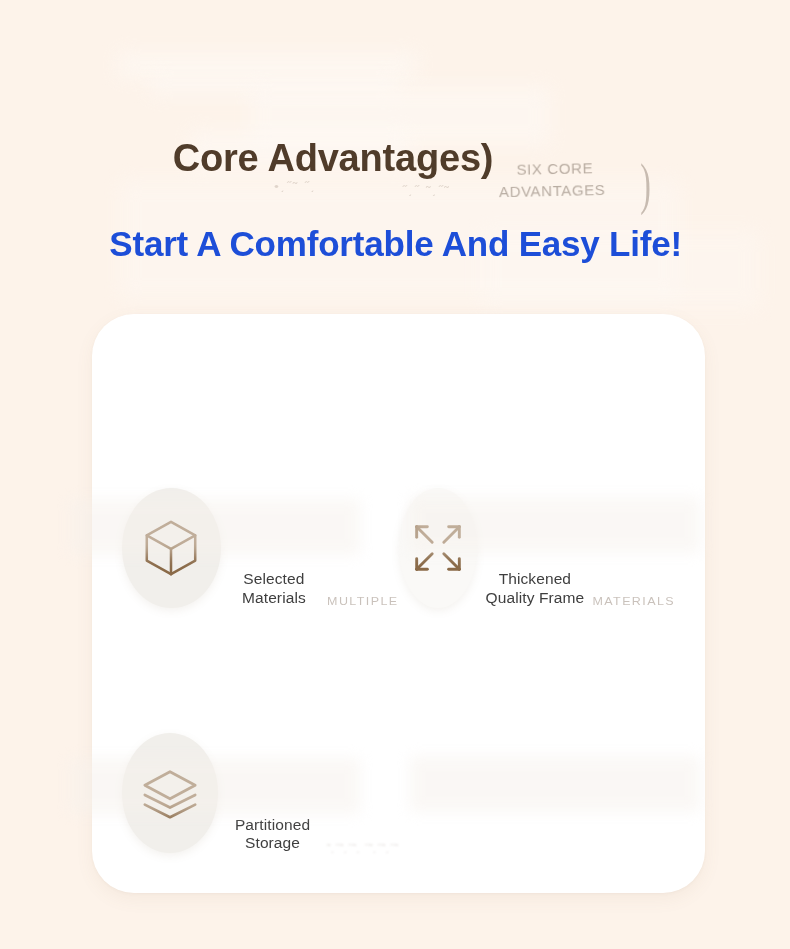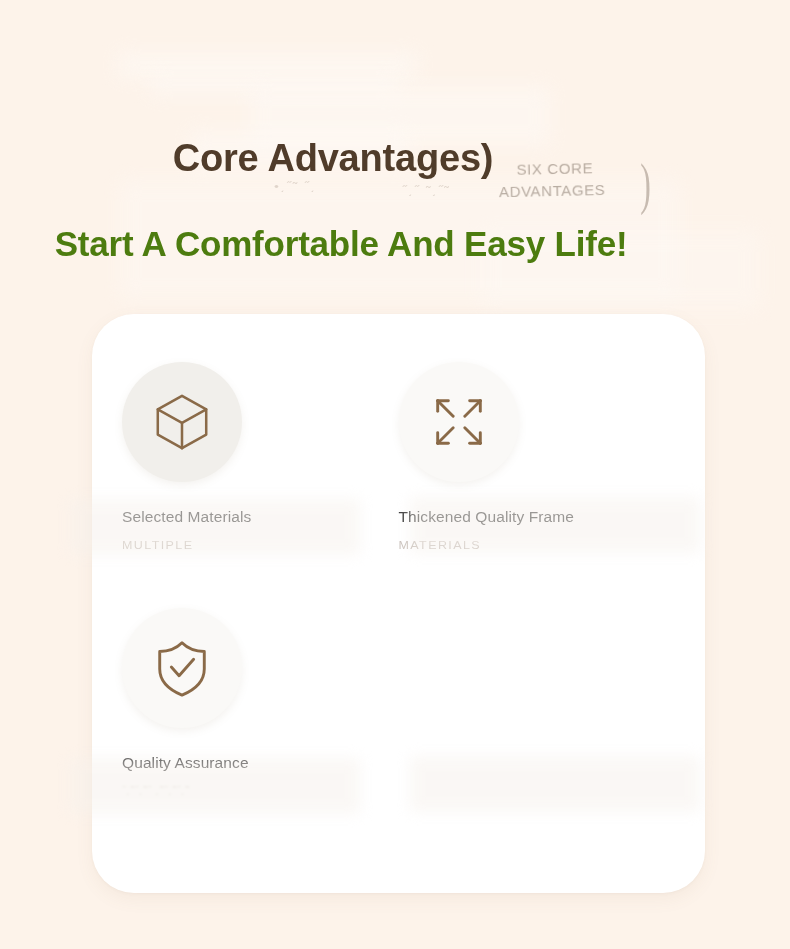--- a/index.html
+++ b/index.html
@@ -98,24 +98,24 @@
     font-weight: bold;
     color: #503c2a;
     letter-spacing: -0.2px;
     margin-left: -62px;
   }
 
   h2.title-sub {
     position: absolute;
     left: 0; top: 224px;
     width: 682px;
-    text-align: center;
+    text-align: right;
     font-size: 35px;
     font-weight: bold;
-    color: #4d7c0f;
+    color: #1d4ed8;
     letter-spacing: -0.2px;
   }
 
   
   .panel {
     position: absolute;
     left: 92px;
     top: 314px;
     width: 613px;
     height: 579px;
@@ -129,22 +129,22 @@
     position: absolute;
     inset: 0;
     display: grid;
     grid-template-columns: 1fr 1fr;
     grid-template-rows: 1fr 1fr;
     padding: 48px 30px 40px 30px;
   }
 
   .cell {
     display: flex;
-    flex-direction: column;
-    align-items: flex-start;
+    flex-direction: row;
+    align-items: flex-end;
   }
 
   .icon-circle {
     width: 120px;
     height: 120px;
     border-radius: 50%;
     background: #f1efeb;
     display: flex;
     align-items: center;
     justify-content: center;
@@ -255,31 +255,32 @@
           <path d="M10 54 L10 43"></path>
           <path d="M38 38 L54 54"></path>
           <path d="M54 54 L43 54"></path>
           <path d="M54 54 L54 43"></path>
         </svg>
       </div>
       <div class="cell-label">Thickened Quality Frame</div>
       <div class="cell-ghost">MATERIALS</div>
     </div>
 
-
     <div class="cell">
-      <div class="icon-circle bright">
-        <svg viewBox="0 0 64 64" fill="none" stroke="#8a6a48" stroke-width="3" stroke-linecap="round" stroke-linejoin="round">
-          <path d="M32 6 C24 14 14 15 9 15 L9 33 C9 47 20 55 32 60 C44 55 55 47 55 33 L55 15 C50 15 40 14 32 6 Z"></path>
-          <path d="M21 31 L29 40 L44 23"></path>
+      <div class="icon-circle">
+        <svg viewBox="0 0 64 64" fill="none" stroke="#8a6a48" stroke-width="2.8" stroke-linecap="round" stroke-linejoin="round">
+          <path d="M32 10 L58 24 L32 38 L6 24 Z"></path>
+          <path d="M6 34 L32 47 L58 34"></path>
+          <path d="M6 44 L32 57 L58 44"></path>
         </svg>
       </div>
-      <div class="cell-label">Quality Assurance</div>
-      <div class="cell-ghost illegible">˝͵˜˝͵˜˝ ͵˜˝͵˜˝͵˜</div>
+      <div class="cell-label">Partitioned Storage</div>
+      <div class="cell-ghost illegible">˜͵˝˜͵˝˜͵ ˝˜͵˝˜͵˝˜</div>
     </div>
+
 
   </div>
 </div>
 
 <div class="band band1"></div>
 <div class="band band2"></div>
 <div class="band band3"></div>
 <div class="band band4"></div>
 
 </body></html>

